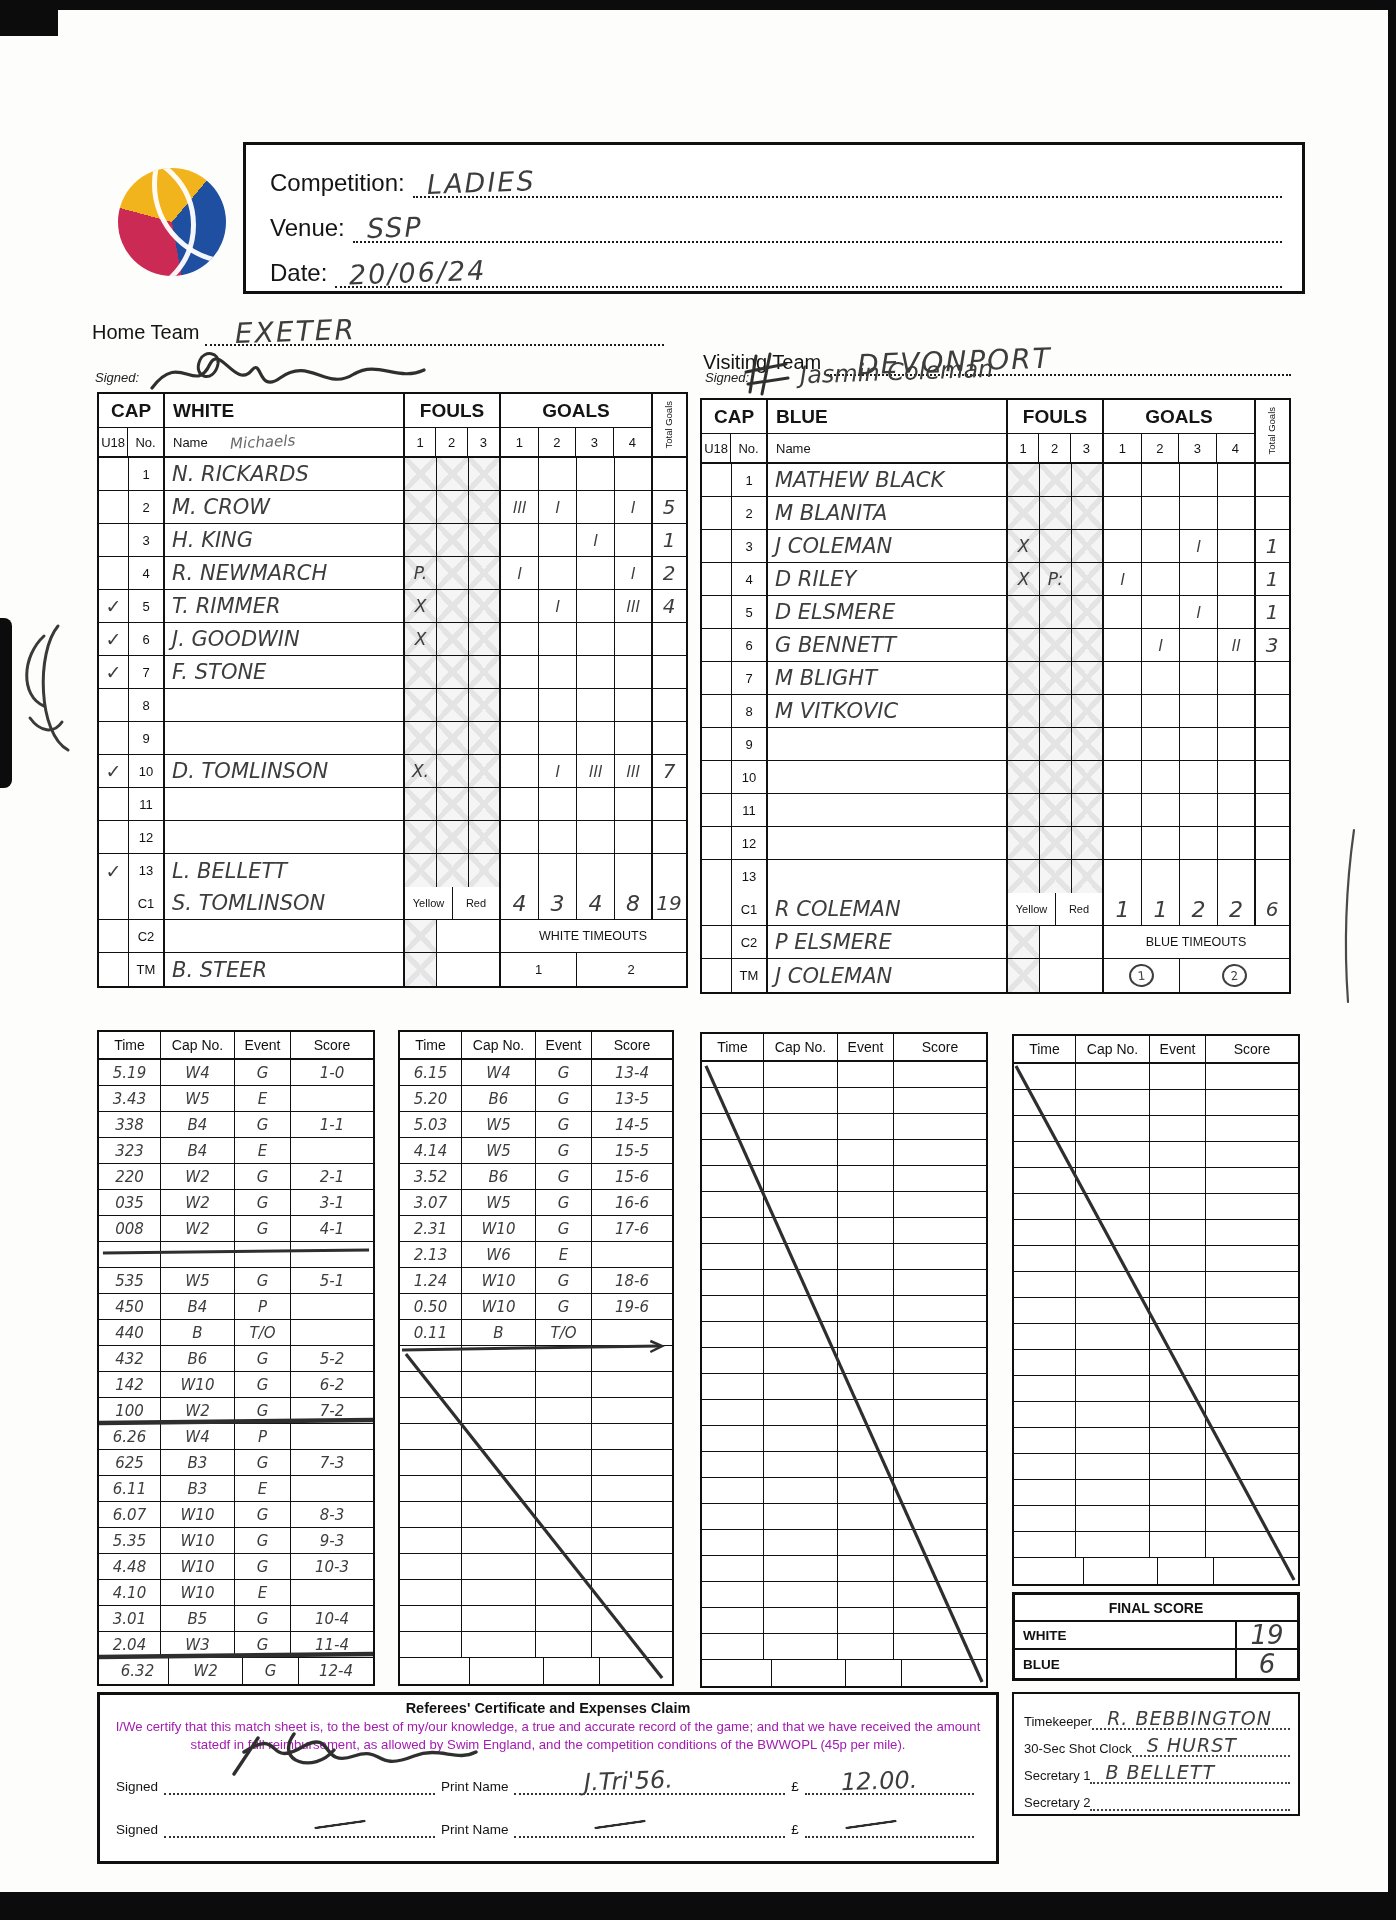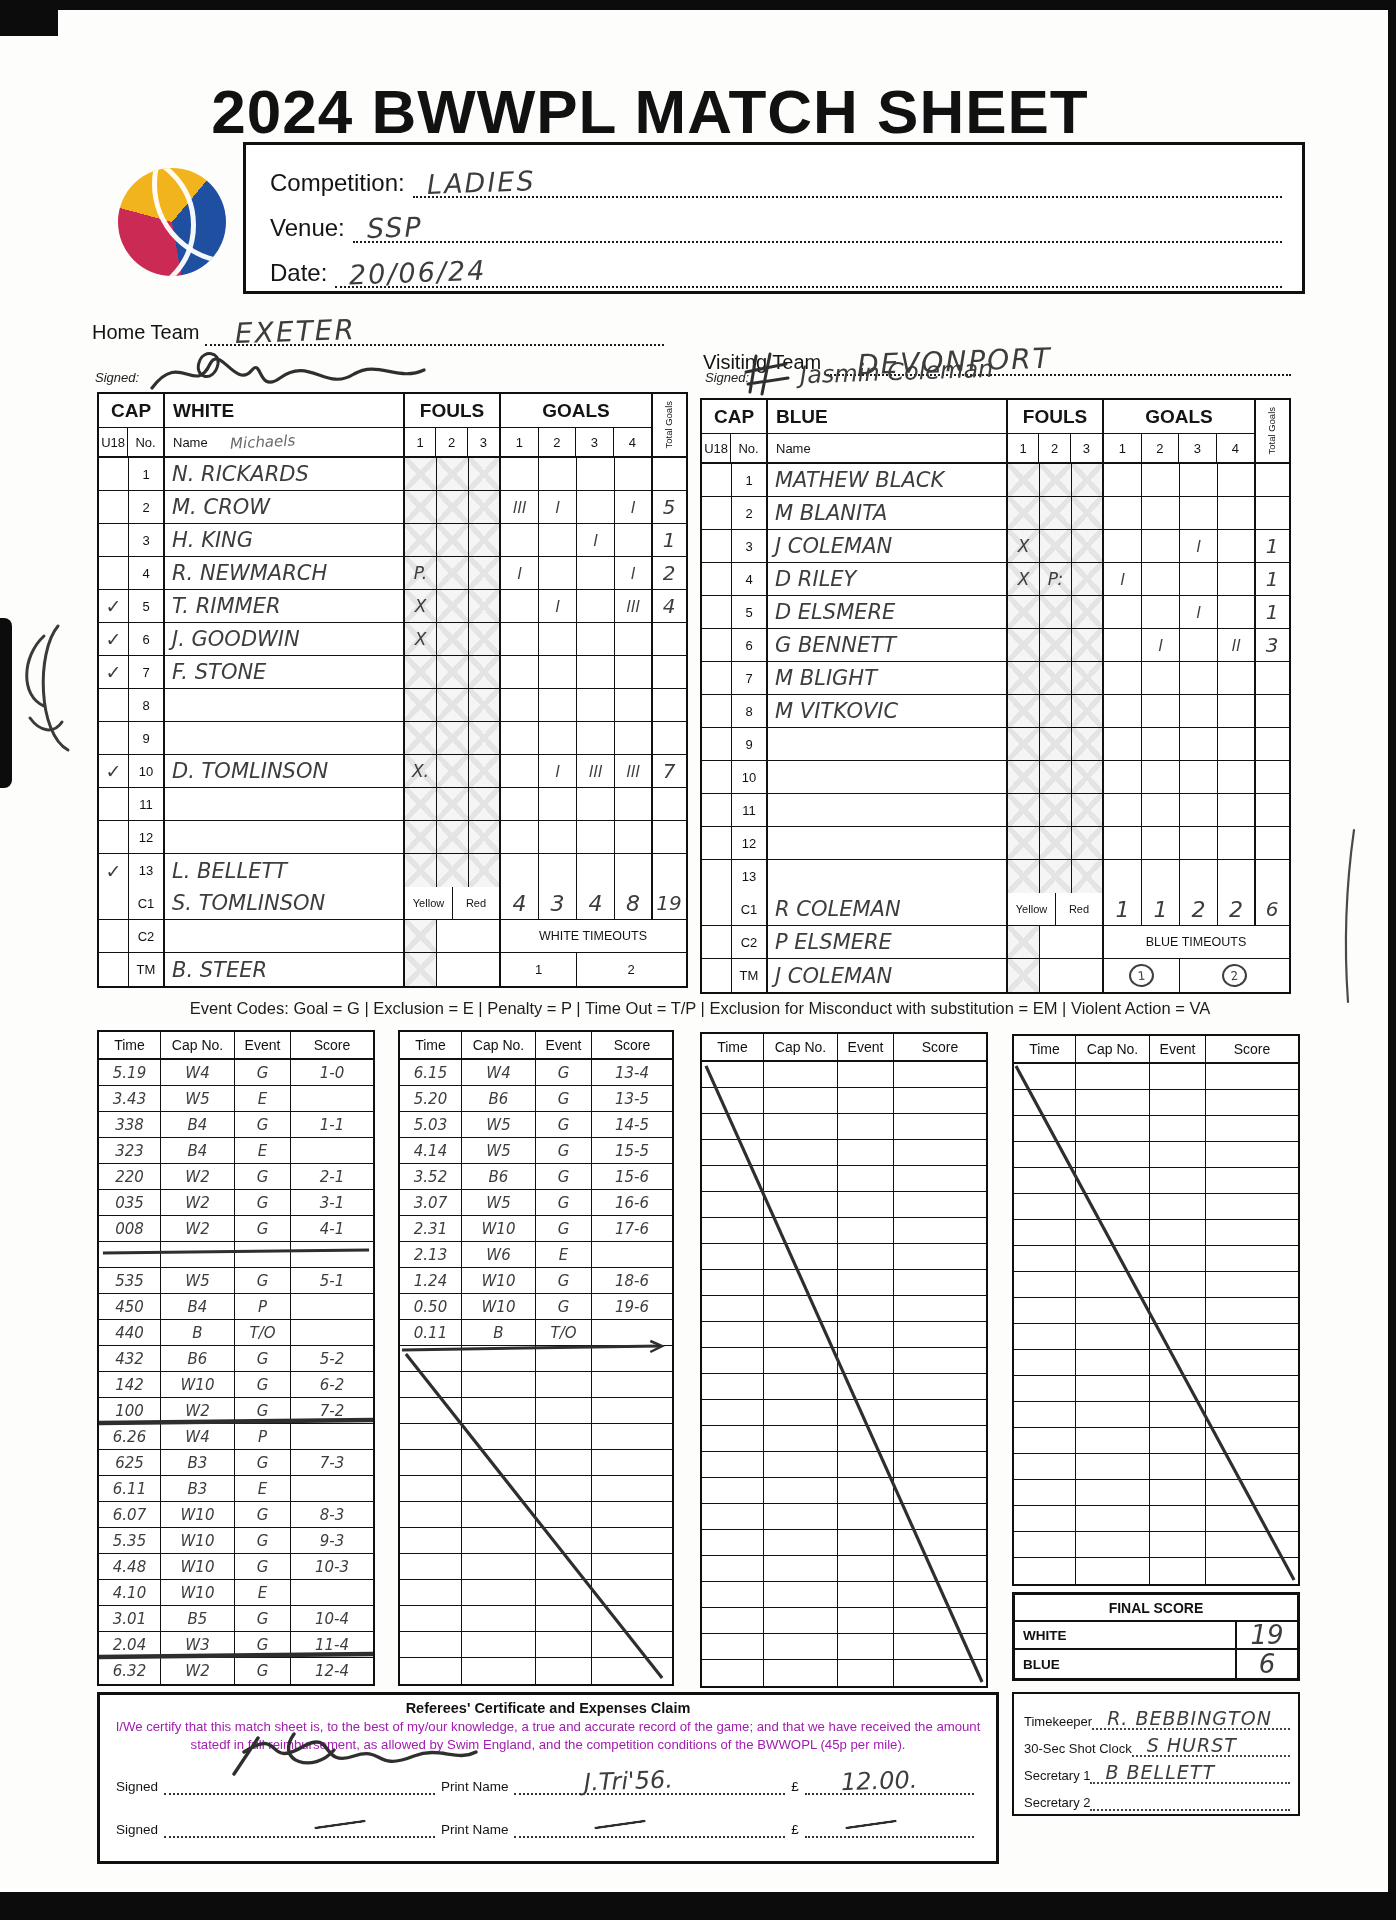--- a/index.html
+++ b/index.html
@@ -79,21 +79,21 @@
         align-items:center;justify-content:center;font-size:12px;transform:rotate(-5deg);font-style:normal;}
 
   #codes{left:60px;top:999px;width:1280px;text-align:center;font-size:16.5px;color:#1c1c1c;}
 
   
   .et{position:absolute;border:2.5px solid #0f0f0f;background:#fff;}
   .et-h{display:flex;height:28px;border-bottom:2px solid #111;}
   .eh{display:flex;align-items:center;justify-content:center;font-size:14px;border-right:1.5px solid #111;}
   .eh:last-child,.ec:last-child{border-right:none;}
   .er{display:flex;height:26px;border-bottom:1.5px solid #111;}
-  .er:last-child{border-bottom:none;}
+  .er:last-child{border-bottom:none;margin-left:8px;}
   .ec{display:flex;align-items:center;justify-content:center;font-size:15px;border-right:1.5px solid #111;white-space:nowrap;}
   .w-t{width:62px;} .w-c{width:74px;} .w-e{width:56px;} .w-s{flex:1;}
   .strike{position:absolute;inset:0;width:100%;height:100%;pointer-events:none;}
 
   
   #fscore{left:1012px;top:1592px;width:288px;border:3px solid #0f0f0f;background:#fff;}
   #fs-title{height:27px;display:flex;align-items:center;justify-content:center;font-weight:bold;font-size:14px;border-bottom:2.5px solid #111;}
   .fs-row{display:flex;height:28px;border-bottom:2.5px solid #111;}
   .fs-row:last-child{border-bottom:none;}
   .fs-lab{flex:1;display:flex;align-items:center;padding-left:8px;font-weight:bold;font-size:13.5px;}
@@ -123,21 +123,20 @@
 <body>
 
 <div id="page">
 
   <div class="bar" style="left:0;top:0;width:1396px;height:10px;"></div>
   <div class="bar" style="left:0;top:0;width:58px;height:36px;"></div>
   <div class="bar" style="left:1388px;top:0;width:8px;height:1920px;"></div>
   <div class="bar" style="left:0;top:1892px;width:1396px;height:28px;"></div>
   <div class="bar" style="left:0;top:618px;width:12px;height:170px;border-radius:0 8px 8px 0;"></div>
 
-  <div class="abs" id="title">2024 BWWPL MATCH SHEET</div>
 
   <div class="abs" id="ball">
     <div class="swirl s1"></div>
     <div class="swirl s2"></div>
   </div>
 
   <div class="abs" id="infobox">
     <div class="irow">
       <span class="ilabel pr">Competition:</span>
       <span class="iline">
@@ -656,21 +655,20 @@
       <span class="c cf23"></span>
       <span class="c ct1">
           <span class="circ hw">1</span>
         </span>
       <span class="c ct2">
           <span class="circ hw">2</span>
         </span>
     </div>
   </div>
 
-  <div class="abs" id="codes">Event Codes: Goal = G | Exclusion = E | Penalty = P | Time Out = T/P | Exclusion for Misconduct with substitution = EM | Violent Action = VA</div>
 
   <div class="et" style="left:97px;top:1030px;width:278px;">
     <div class="et-h">
       <span class="eh w-t">Time</span>
       <span class="eh w-c">Cap No.</span>
       <span class="eh w-e">Event</span>
       <span class="eh w-s">Score</span>
     </div>
     <div>
         <div class="er">

